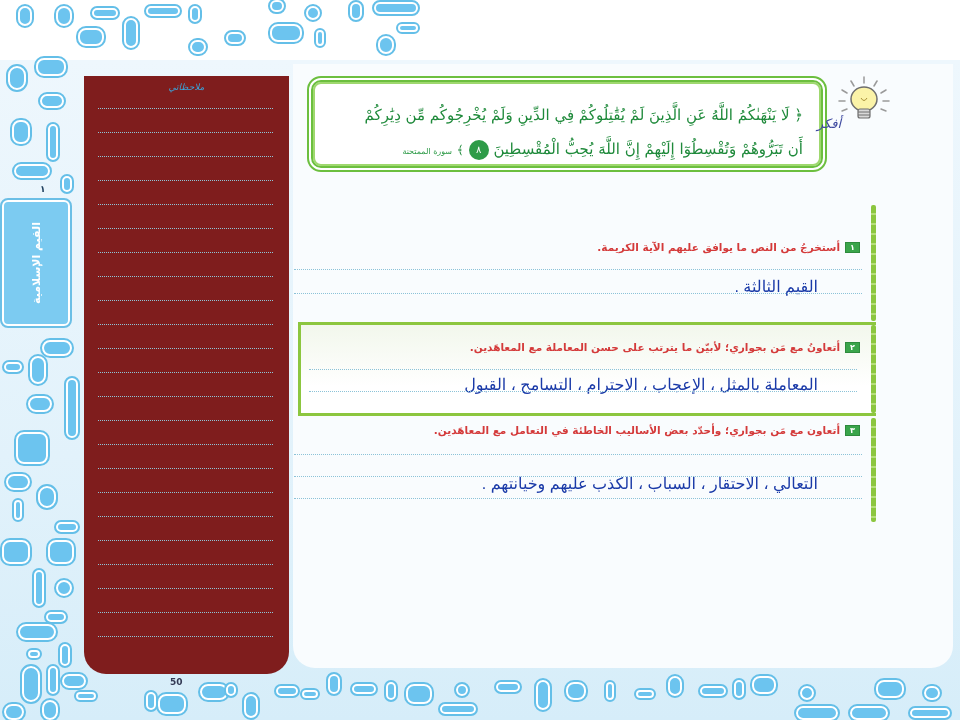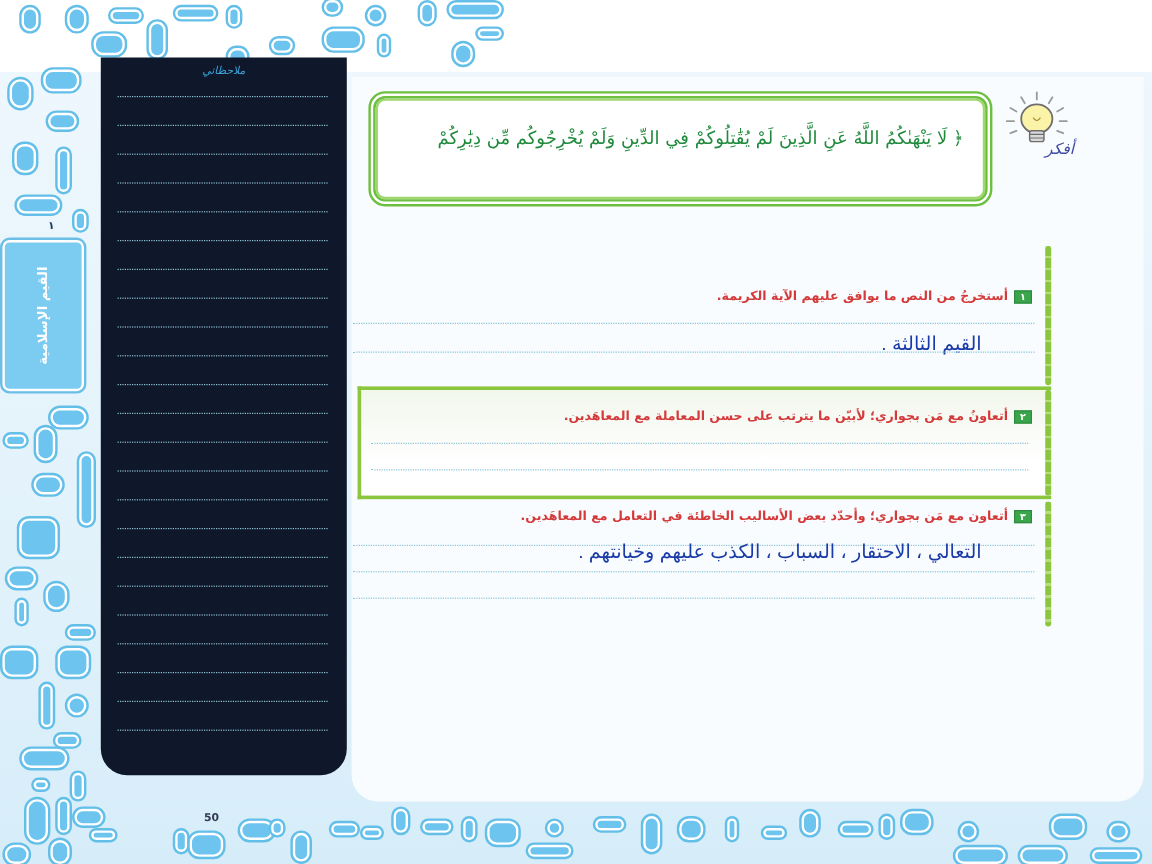--- a/index.html
+++ b/index.html
@@ -19,22 +19,22 @@
       background: #6cc4ef;
       border: 2px solid #ffffff;
       outline: 2px solid #64bfe8;
       border-radius: 8px;
     }
     .tile.round { border-radius: 14px; }
     .tile.pill { border-radius: 20px; }
 
     
     .notes-panel {
-      position: absolute; left: 84px; top: 48px; width: 205px; height: 598px;
-      background: #0f172a;
+      position: absolute; left: 84px; top: 76px; width: 205px; height: 598px;
+      background: #7f1d1d;
       border-radius: 0 0 22px 22px;
     }
     .notes-title {
       position: absolute; left: 0; right: 0; top: 6px; text-align: center;
       font-family: "DejaVu Serif", serif; font-size: 9px; color: #3aa6dd;
       font-style: italic;
     }
     .note-line {
       position: absolute; left: 14px; width: 175px; height: 0;
       border-top: 1.5px dotted #8fc5d8;
@@ -68,21 +68,21 @@
       border-radius: 50%; background: #2e9b48; color: #fff; font-size: 10px;
       text-align: center; vertical-align: middle;
     }
     .surah-name { font-size: 8px; color: #2e9b48; }
 
     
     .think-icon {
       position: absolute; left: 833px; top: 74px; width: 62px; height: 62px;
     }
     .think-label {
-      position: absolute; left: 858px; top: 116px; width: 50px; text-align: center;
+      position: absolute; left: 804px; top: 116px; width: 50px; text-align: center;
       font-family: "DejaVu Serif", serif; font-size: 13px; color: #3f4aa0; font-style: italic;
     }
 
     
     .ex-box { position: absolute; direction: rtl; }
     .ex-box .frame-right {
       position: absolute; right: 0; top: 0; bottom: 0; width: 5px;
       background: repeating-linear-gradient(180deg, #8cc63f 0 8px, #b6dd7a 8px 10px);
       border-radius: 2px;
     }
@@ -241,20 +241,26 @@
   <div class="note-line" style="top:488px"></div>
   <div class="note-line" style="top:512px"></div>
   <div class="note-line" style="top:536px"></div>
   <div class="note-line" style="top:560px"></div>
 </div>
 
 <div class="main-panel"></div>
 
 <div class="verse-frame">
   <div class="verse-line">﴿ لَا يَنْهَىٰكُمُ اللَّهُ عَنِ الَّذِينَ لَمْ يُقَٰتِلُوكُمْ فِي الدِّينِ وَلَمْ يُخْرِجُوكُم مِّن دِيَٰرِكُمْ</div>
+  <div class="verse-line">
+    <span>أَن تَبَرُّوهُمْ وَتُقْسِطُوٓا إِلَيْهِمْ إِنَّ اللَّهَ يُحِبُّ الْمُقْسِطِينَ</span>
+    <span class="ayah-num">٨</span>
+    <span class="verse-mark">﴾</span>
+    <span class="surah-name">سورة الممتحنة</span>
+  </div>
 </div>
 
 <svg class="think-icon" viewBox="0 0 62 62">
   <g stroke="#9a9a9a" stroke-width="1.5" stroke-linecap="round">
     <line x1="31" y1="3" x2="31" y2="9"></line>
     <line x1="18" y1="7" x2="21" y2="12"></line>
     <line x1="44" y1="7" x2="41" y2="12"></line>
     <line x1="9" y1="16" x2="14" y2="19"></line>
     <line x1="53" y1="16" x2="48" y2="19"></line>
     <line x1="6" y1="27" x2="12" y2="27"></line>
@@ -281,28 +287,29 @@
   <div class="answer-line" style="top:88px;left:0;width:568px;"></div>
 </div>
 
 <div class="ex-box" style="left:298px;top:322px;width:578px;height:94px;border:3px solid #8cc63f;border-right:none;background:linear-gradient(180deg,#f2f7ec 0%,#ffffff 70%);">
   <div class="frame-right"></div>
   <div class="ex-prompt" style="top:16px;">
     <span class="ex-num">٢</span>
     <span>أتعاونُ مع مَن بجواري؛ لأبيّن ما يترتب على حسن المعاملة مع المعاهَدين.</span>
   </div>
   <div class="answer-line" style="top:44px;left:8px;width:548px;"></div>
+  <div class="answer" style="top:50px;right:58px;">المعاملة بالمثل ، الإعجاب ، الاحترام ، التسامح ، القبول</div>
   <div class="answer-line" style="top:66px;left:8px;width:548px;"></div>
 </div>
 
 <div class="ex-box" style="left:294px;top:418px;width:582px;height:104px;">
   <div class="frame-right"></div>
   <div class="ex-prompt" style="top:6px;">
     <span class="ex-num">٣</span>
     <span>أتعاون مع مَن بجواري؛ وأحدّد بعض الأساليب الخاطئة في التعامل مع المعاهَدين.</span>
   </div>
   <div class="answer-line" style="top:36px;left:0;width:568px;"></div>
-  <div class="answer" style="top:32px;right:58px;">التعالي ، الاحتقار ، السباب ، الكذب عليهم وخيانتهم .</div>
+  <div class="answer" style="top:56px;right:58px;">التعالي ، الاحتقار ، السباب ، الكذب عليهم وخيانتهم .</div>
   <div class="answer-line" style="top:58px;left:0;width:568px;"></div>
   <div class="answer-line" style="top:80px;left:0;width:568px;"></div>
 </div>
 
 <div class="page-number">50</div>
 
 </body></html>

